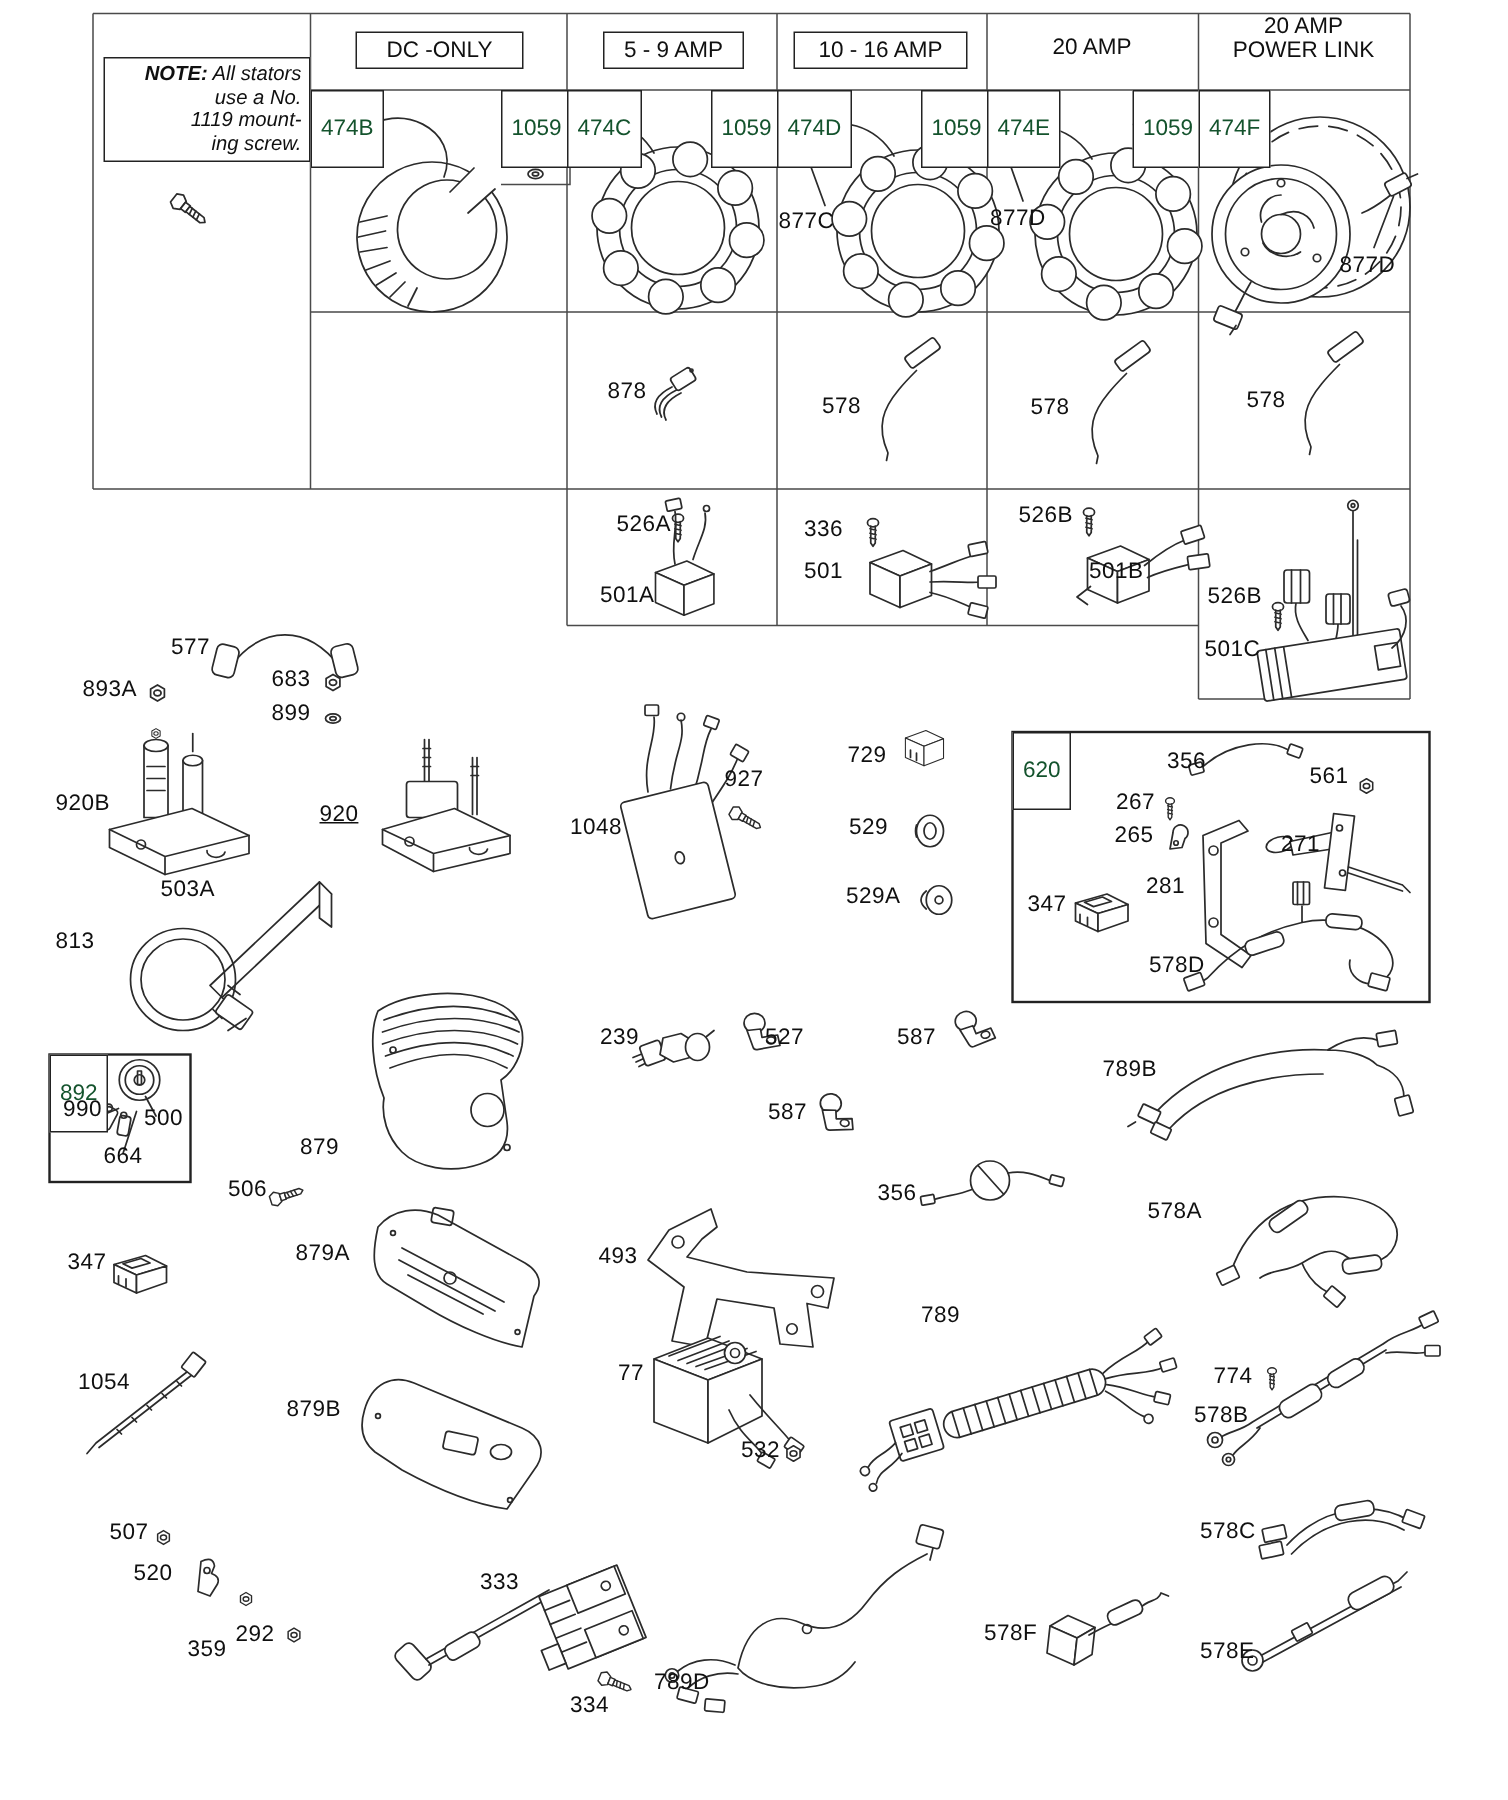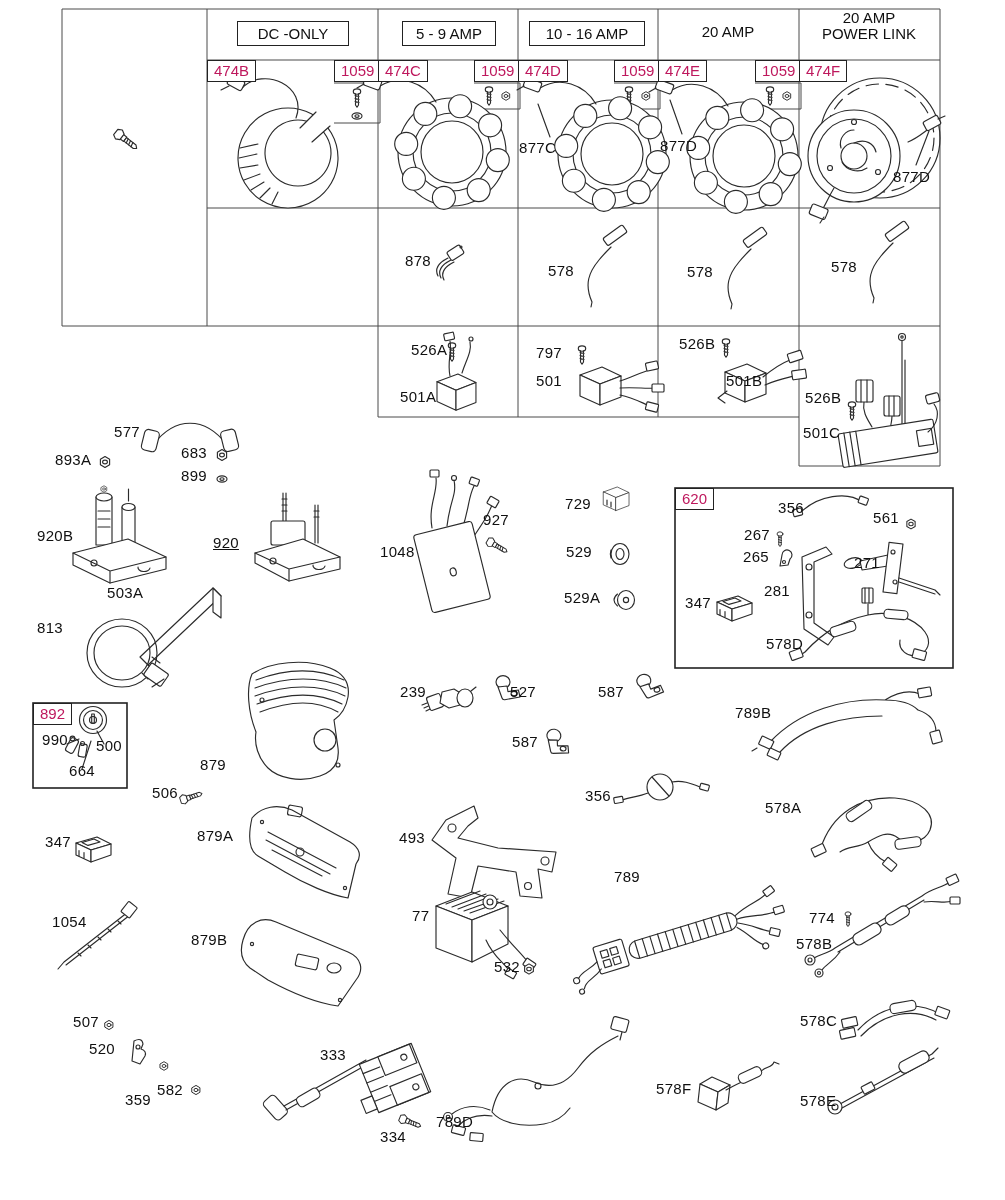--- a/index.html
+++ b/index.html
@@ -5,21 +5,21 @@
   html,body{margin:0;padding:0;background:#ffffff;}
   .stage{position:relative;width:1005px;height:1200px;background:#fff;overflow:hidden;
          font-family:"Liberation Sans",sans-serif;color:#111;}
   svg.art{position:absolute;left:0;top:0;}
   .ln{fill:none;stroke:#2b2b2b;stroke-width:1.15;stroke-linejoin:round;stroke-linecap:round;}
   .wh{fill:#ffffff;stroke:#2b2b2b;stroke-width:1.15;stroke-linejoin:round;stroke-linecap:round;}
   .grid{fill:none;stroke:#4a4a4a;stroke-width:1;}
   .frame{fill:none;stroke:#222;stroke-width:1.6;}
   .callout{position:absolute;font-size:15px;letter-spacing:.3px;white-space:pre;color:#101010;}
   .part-box{position:absolute;border:1.6px solid #222;background:#fff;font-size:15px;
-            padding:0 6px;line-height:20px;color:#be185d;}
+            padding:15px 6px;line-height:20px;color:#14532d;}
   .title-box{position:absolute;border:1.5px solid #222;background:#fff;font-size:15px;
              text-align:center;line-height:23px;color:#101010;}
   .title-plain{position:absolute;font-size:15px;text-align:center;color:#101010;
                white-space:pre-line;line-height:16px;}
   .note-box{position:absolute;left:69px;top:38px;width:126px;height:64px;border:1.5px solid #222;
             background:#fff;font-style:italic;font-size:13.5px;line-height:15.5px;
             padding:2px 5px;text-align:right;color:#101010;}
   .note-box .nb-prefix{font-weight:bold;}
 </style>
 </head>
@@ -463,20 +463,26 @@
     <circle class="ln" cx="-1" cy="-6" r="2"></circle>
   </g>
   <use href="#g-nut" transform="translate(164,1066) scale(0.8)"></use>
   <use href="#g-nut" transform="translate(196,1090) scale(0.85)"></use>
 
   <g>
     <path class="ln" stroke-width="0.9" d="M550,137 L538,104 M682,134 L670,100 M916,165 L929,131 M104,744 L97,731 M67,744 L79,739 M82,769 L91,741"></path>
   </g>
 </svg>
 
+<div class="note-box">
+  <div><span class="nb-prefix">NOTE:</span><span> All stators</span></div>
+  <div>use a No.</div>
+  <div>1119 mount-</div>
+  <div>ing screw.</div>
+</div>
 
 <div class="title-box" style="left: 237px; top: 21px; width: 110px;">DC -ONLY</div>
     <div class="title-box" style="left: 402px; top: 21px; width: 92px;">5 - 9 AMP</div>
     <div class="title-box" style="left: 529px; top: 21px; width: 114px;">10 - 16 AMP</div>
     <div class="title-plain" style="left: 693px; top: 24px; width: 70px;">20 AMP</div>
     <div class="title-plain" style="left: 806px; top: 10px; width: 126px;">20 AMP
 POWER LINK</div>
     <div class="part-box" style="left: 207px; top: 60px;">474B</div>
     <div class="part-box" style="left: 334px; top: 60px;">1059</div>
     <div class="part-box" style="left: 378px; top: 60px;">474C</div>
@@ -490,21 +496,21 @@
     <div class="part-box" style="left: 33px; top: 703px;">892</div>
     <div class="callout" style="left: 519px; top: 139px;">877C</div>
     <div class="callout" style="left: 660px; top: 137px;">877D</div>
     <div class="callout" style="left: 893px; top: 168px;">877D</div>
     <div class="callout" style="left: 405px; top: 252px;">878</div>
     <div class="callout" style="left: 548px; top: 262px;">578</div>
     <div class="callout" style="left: 687px; top: 263px;">578</div>
     <div class="callout" style="left: 831px; top: 258px;">578</div>
     <div class="callout" style="left: 411px; top: 341px;">526A</div>
     <div class="callout" style="left: 400px; top: 388px;">501A</div>
-    <div class="callout" style="left: 536px; top: 344px;">797</div>
+    <div class="callout" style="left: 536px; top: 344px;">336</div>
     <div class="callout" style="left: 536px; top: 372px;">501</div>
     <div class="callout" style="left: 679px; top: 335px;">526B</div>
     <div class="callout" style="left: 678px; top: 372px; margin-left: 48px;">501B</div>
     <div class="callout" style="left: 805px; top: 389px;">526B</div>
     <div class="callout" style="left: 803px; top: 424px;">501C</div>
     <div class="callout" style="left: 114px; top: 423px; text-align: center;">577</div>
     <div class="callout" style="left: 55px; top: 451px;">893A</div>
     <div class="callout" style="left: 181px; top: 444px;">683</div>
     <div class="callout" style="left: 181px; top: 467px;">899</div>
     <div class="callout" style="left: 37px; top: 527px;">920B</div>
@@ -536,21 +542,21 @@
     <div class="callout" style="left: 598px; top: 683px;">587</div>
     <div class="callout" style="left: 512px; top: 733px;">587</div>
     <div class="callout" style="left: 585px; top: 787px;">356</div>
     <div class="callout" style="left: 735px; top: 704px;">789B</div>
     <div class="callout" style="left: 765px; top: 799px;">578A</div>
     <div class="callout" style="left: 52px; top: 913px;">1054</div>
     <div class="callout" style="left: 191px; top: 931px;">879B</div>
     <div class="callout" style="left: 73px; top: 1013px;">507</div>
     <div class="callout" style="left: 89px; top: 1040px;">520</div>
     <div class="callout" style="left: 125px; top: 1058px; margin-top: 33px;">359</div>
-    <div class="callout" style="left: 157px; top: 1081px;">582</div>
+    <div class="callout" style="left: 157px; top: 1081px;">292</div>
     <div class="callout" style="left: 399px; top: 829px;">493</div>
     <div class="callout" style="left: 412px; top: 907px;">77</div>
     <div class="callout" style="left: 494px; top: 958px;">532</div>
     <div class="callout" style="left: 614px; top: 868px;">789</div>
     <div class="callout" style="left: 320px; top: 1046px;">333</div>
     <div class="callout" style="left: 380px; top: 1128px;">334</div>
     <div class="callout" style="left: 436px; top: 1113px;">789D</div>
     <div class="callout" style="left: 656px; top: 1080px;">578F</div>
     <div class="callout" style="left: 809px; top: 909px;">774</div>
     <div class="callout" style="left: 796px; top: 935px;">578B</div>

